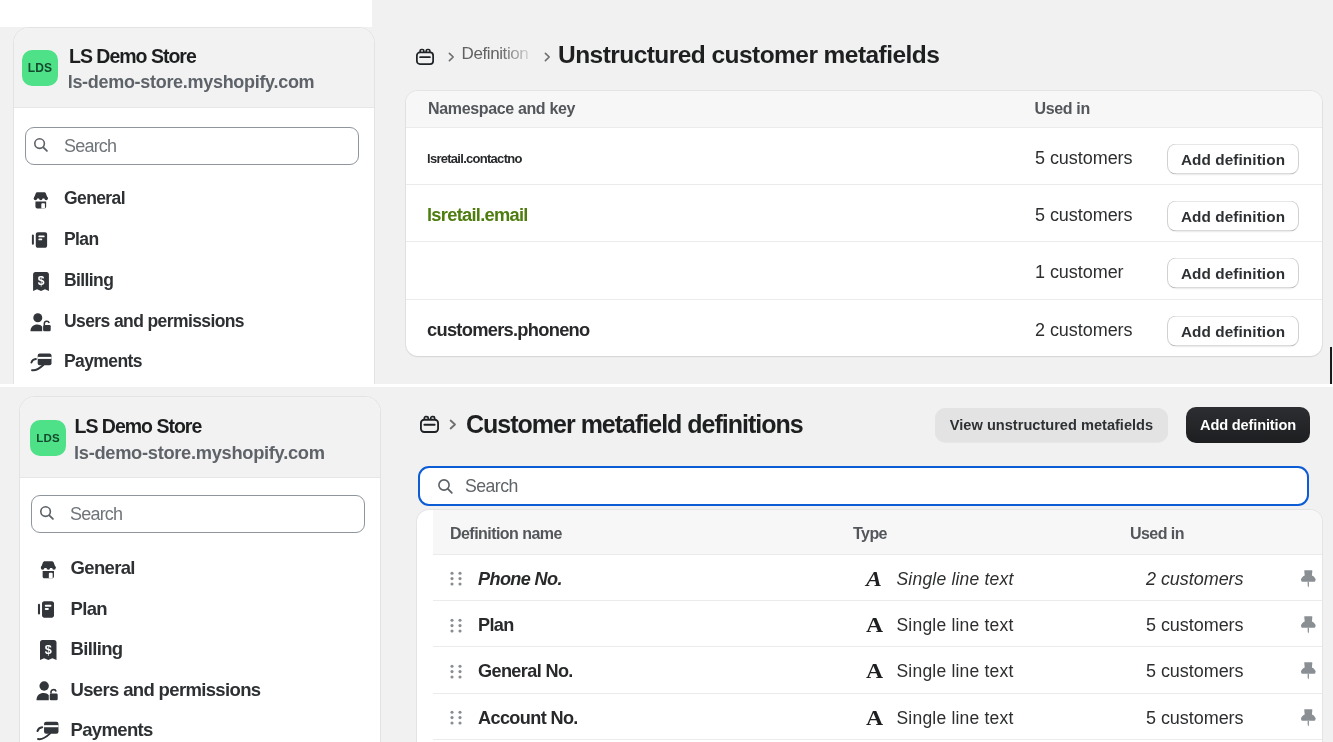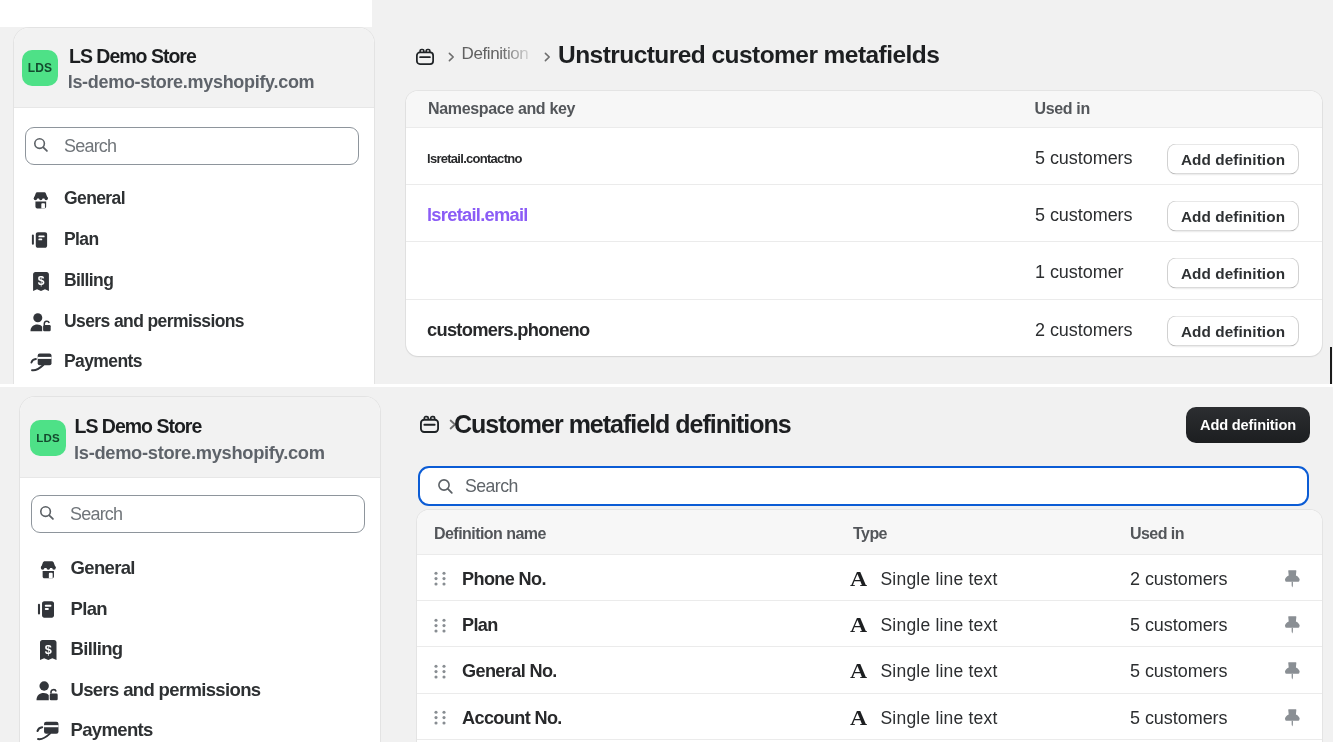--- a/index.html
+++ b/index.html
@@ -144,21 +144,21 @@
     <div class="thead" style="height:37px; display:flex; align-items:center;">
       <span class="thlabel" style="font-size:16px; letter-spacing:-.35px; margin-left:22px;">Namespace and key</span>
       <span class="thlabel" style="font-size:16px; letter-spacing:-.35px; position:absolute; left:628.5px;">Used in</span>
     </div>
     <div class="rowsep" style="position:relative; height:57.2px;">
       <span style="position:absolute; left:21px; top:calc(50% + 1.5px); transform:translateY(-50%); font-size:13px; letter-spacing:-.72px; font-weight:700; color:#28292b;">lsretail.contactno</span>
       <span style="position:absolute; left:629px; top:calc(50% + 1.5px); transform:translateY(-50%); font-size:18px; letter-spacing:-.05px; color:#2c2e30;">5 customers</span>
       <div class="btn2" style="position:absolute; left:761px; top:calc(50% + 3px); transform:translateY(-50%); width:132px; height:31px; font-size:15.3px; letter-spacing:.1px;">Add definition</div>
     </div>
     <div class="rowsep" style="position:relative; height:57.2px;">
-      <span style="position:absolute; left:21px; top:calc(50% + 1.5px); transform:translateY(-50%); font-size:18.3px; letter-spacing:-.72px; font-weight:700; color:#8b5cf6;">lsretail.email</span>
+      <span style="position:absolute; left:21px; top:calc(50% + 1.5px); transform:translateY(-50%); font-size:18.3px; letter-spacing:-.72px; font-weight:700; color:#4d7c0f;">lsretail.email</span>
       <span style="position:absolute; left:629px; top:calc(50% + 1.5px); transform:translateY(-50%); font-size:18px; letter-spacing:-.05px; color:#2c2e30;">5 customers</span>
       <div class="btn2" style="position:absolute; left:761px; top:calc(50% + 3px); transform:translateY(-50%); width:132px; height:31px; font-size:15.3px; letter-spacing:.1px;">Add definition</div>
     </div>
     <div class="rowsep" style="position:relative; height:57.2px;">
       <span style="position:absolute; left:629px; top:calc(50% + 1.5px); transform:translateY(-50%); font-size:18px; letter-spacing:-.05px; color:#2c2e30;">1 customer</span>
       <div class="btn2" style="position:absolute; left:761px; top:calc(50% + 3px); transform:translateY(-50%); width:132px; height:31px; font-size:15.3px; letter-spacing:.1px;">Add definition</div>
     </div>
     <div style="position:relative; height:57.2px;">
       <span style="position:absolute; left:21px; top:calc(50% + 1.5px); transform:translateY(-50%); font-size:18.3px; letter-spacing:-.72px; font-weight:700; color:#28292b;">customers.phoneno</span>
       <span style="position:absolute; left:629px; top:calc(50% + 1.5px); transform:translateY(-50%); font-size:18px; letter-spacing:-.05px; color:#2c2e30;">2 customers</span>
@@ -244,60 +244,88 @@
         <path d="M4 4.3V2.75c0-.75.6-1.35 1.35-1.35h.9c.75 0 1.35.6 1.35 1.35V4.3" fill="none" stroke="#1f2326" stroke-width="1.55"></path>
         <path d="M9.9 4.3V2.75c0-.75.6-1.35 1.35-1.35h.9c.75 0 1.35.6 1.35 1.35V4.3" fill="none" stroke="#1f2326" stroke-width="1.55"></path>
         <line x1="4" y1="8.95" x2="13.5" y2="8.95" stroke="#1f2326" stroke-width="1.7" stroke-linecap="round"></line>
       </svg>
     </div>
   <div class="abs" style="left:449px; top:419px; display:flex;">
       <svg width="8" height="11" viewBox="0 0 8 11">
         <path d="M1.6 1.5 6 5.5 1.6 9.5" fill="none" stroke="#6e6e6e" stroke-width="1.8" stroke-linecap="round" stroke-linejoin="round"></path>
       </svg>
     </div>
-  <div class="abs pagetitle" style="left:454px; top:410px; font-size:25px; letter-spacing:-1px;">Customer metafield definitions</div>
+  <div class="abs pagetitle" style="left:466px; top:410px; font-size:25px; letter-spacing:-1px;">Customer metafield definitions</div>
+  <div class="abs btn2" style="left:935px; top:408px; width:233px; height:34px; border-radius:10px; background:#e3e3e3; border-color:#e3e3e3; font-size:14.6px; letter-spacing:0px;">View unstructured metafields</div>
   <div class="abs" style="left:1186px; top:407px; width:124px; height:36px; border-radius:10px;
        background:linear-gradient(#2c2e31, #1c1e20); color:#fff; font-weight:700; font-size:14.6px; letter-spacing:-.15px;
        display:flex; align-items:center; justify-content:center;">Add definition</div>
 
   <div class="abs" style="left:417.5px; top:466px; width:891.5px; height:40px; background:#fff;
        border:2px solid #0b5cd5; border-radius:11px; display:flex; align-items:center;">
     <span style="margin-left:17.5px; display:flex;">
         <svg width="17" height="17" viewBox="0 0 17 17">
           <circle cx="7" cy="7" r="5.1" fill="none" stroke="#5c6166" stroke-width="1.6"></circle>
           <line x1="10.9" y1="10.9" x2="14.8" y2="14.8" stroke="#5c6166" stroke-width="1.8" stroke-linecap="round"></line>
         </svg>
       </span>
     <span style="margin-left:11px; font-size:17.7px; letter-spacing:-.55px; color:#5f6469;">Search</span>
   </div>
 
   <div class="abs" style="left:417px; top:510px; width:905px; height:232px; background:#fff;
-       border-radius:12px 12px 0 0; box-shadow:0 0 0 1px rgba(0,0,0,.05); overflow:hidden;">
+       border-radius:12px 12px 0 0; box-shadow:0 0 0 1px rgba(0,0,0,.05); overflow:hidden;padding-left:16px;">
     <div class="thead" style="height:44.5px; display:flex; align-items:center; padding-top:4px;">
       <span class="thlabel" style="font-size:16px; letter-spacing:-.55px; margin-left:17px;">Definition name</span>
       <span class="thlabel" style="font-size:16px; letter-spacing:-.55px; position:absolute; left:436px;">Type</span>
       <span class="thlabel" style="font-size:16px; letter-spacing:-.55px; position:absolute; left:713px;">Used in</span>
+    </div>
+    <div class="rowsep r2" style="position:relative; height:46.35px;font-style:italic;">
+      <span class="hnd">
+          <svg width="12" height="16" viewBox="0 0 12 16">
+            <g fill="#888d92">
+              <circle cx="2" cy="2.2" r="1.55"></circle>
+              <circle cx="10" cy="2.2" r="1.55"></circle>
+              <circle cx="2" cy="7.6" r="1.55"></circle>
+              <circle cx="10" cy="7.6" r="1.55"></circle>
+              <circle cx="2" cy="13" r="1.55"></circle>
+              <circle cx="10" cy="13" r="1.55"></circle>
+            </g>
+          </svg>
+        </span>
+      <span class="dn">Phone No.</span>
+        <span class="ta">A</span>
+        <span class="ty">Single line text</span>
+        <span class="ct">2 customers</span>
+        <span class="pin">
+          <svg width="14.6" height="18.5" viewBox="0 0 14.6 18.5">
+            <g fill="#8a8f94">
+              <path d="M3.7.4h7.2c.3 0 .5.25.47.55L10.9 5.7c2.3 1.05 3.5 2.55 3.8 4.45H-.1c.3-1.9 1.5-3.4 3.8-4.45L3.23.95C3.2.65 3.4.4 3.7.4z"></path>
+              <rect x="0.2" y="9.5" width="14.2" height="2.55" rx="1.27"></rect>
+              <path d="M6.65 12h1.3v3.3c0 .85-.23 1.7-.65 2.42-.42-.72-.65-1.57-.65-2.42V12z"></path>
+            </g>
+          </svg>
+        </span>
     </div>
     <div class="rowsep r2" style="position:relative; height:46.35px;">
       <span class="hnd">
           <svg width="12" height="16" viewBox="0 0 12 16">
             <g fill="#888d92">
               <circle cx="2" cy="2.2" r="1.55"></circle>
               <circle cx="10" cy="2.2" r="1.55"></circle>
               <circle cx="2" cy="7.6" r="1.55"></circle>
               <circle cx="10" cy="7.6" r="1.55"></circle>
               <circle cx="2" cy="13" r="1.55"></circle>
               <circle cx="10" cy="13" r="1.55"></circle>
             </g>
           </svg>
         </span>
-      <span class="dn">Phone No.</span>
+      <span class="dn">Plan</span>
         <span class="ta">A</span>
         <span class="ty">Single line text</span>
-        <span class="ct">2 customers</span>
+        <span class="ct">5 customers</span>
         <span class="pin">
           <svg width="14.6" height="18.5" viewBox="0 0 14.6 18.5">
             <g fill="#8a8f94">
               <path d="M3.7.4h7.2c.3 0 .5.25.47.55L10.9 5.7c2.3 1.05 3.5 2.55 3.8 4.45H-.1c.3-1.9 1.5-3.4 3.8-4.45L3.23.95C3.2.65 3.4.4 3.7.4z"></path>
               <rect x="0.2" y="9.5" width="14.2" height="2.55" rx="1.27"></rect>
               <path d="M6.65 12h1.3v3.3c0 .85-.23 1.7-.65 2.42-.42-.72-.65-1.57-.65-2.42V12z"></path>
             </g>
           </svg>
         </span>
     </div>
@@ -307,21 +335,21 @@
             <g fill="#888d92">
               <circle cx="2" cy="2.2" r="1.55"></circle>
               <circle cx="10" cy="2.2" r="1.55"></circle>
               <circle cx="2" cy="7.6" r="1.55"></circle>
               <circle cx="10" cy="7.6" r="1.55"></circle>
               <circle cx="2" cy="13" r="1.55"></circle>
               <circle cx="10" cy="13" r="1.55"></circle>
             </g>
           </svg>
         </span>
-      <span class="dn">Plan</span>
+      <span class="dn">General No.</span>
         <span class="ta">A</span>
         <span class="ty">Single line text</span>
         <span class="ct">5 customers</span>
         <span class="pin">
           <svg width="14.6" height="18.5" viewBox="0 0 14.6 18.5">
             <g fill="#8a8f94">
               <path d="M3.7.4h7.2c.3 0 .5.25.47.55L10.9 5.7c2.3 1.05 3.5 2.55 3.8 4.45H-.1c.3-1.9 1.5-3.4 3.8-4.45L3.23.95C3.2.65 3.4.4 3.7.4z"></path>
               <rect x="0.2" y="9.5" width="14.2" height="2.55" rx="1.27"></rect>
               <path d="M6.65 12h1.3v3.3c0 .85-.23 1.7-.65 2.42-.42-.72-.65-1.57-.65-2.42V12z"></path>
             </g>
@@ -334,47 +362,20 @@
             <g fill="#888d92">
               <circle cx="2" cy="2.2" r="1.55"></circle>
               <circle cx="10" cy="2.2" r="1.55"></circle>
               <circle cx="2" cy="7.6" r="1.55"></circle>
               <circle cx="10" cy="7.6" r="1.55"></circle>
               <circle cx="2" cy="13" r="1.55"></circle>
               <circle cx="10" cy="13" r="1.55"></circle>
             </g>
           </svg>
         </span>
-      <span class="dn">General No.</span>
-        <span class="ta">A</span>
-        <span class="ty">Single line text</span>
-        <span class="ct">5 customers</span>
-        <span class="pin">
-          <svg width="14.6" height="18.5" viewBox="0 0 14.6 18.5">
-            <g fill="#8a8f94">
-              <path d="M3.7.4h7.2c.3 0 .5.25.47.55L10.9 5.7c2.3 1.05 3.5 2.55 3.8 4.45H-.1c.3-1.9 1.5-3.4 3.8-4.45L3.23.95C3.2.65 3.4.4 3.7.4z"></path>
-              <rect x="0.2" y="9.5" width="14.2" height="2.55" rx="1.27"></rect>
-              <path d="M6.65 12h1.3v3.3c0 .85-.23 1.7-.65 2.42-.42-.72-.65-1.57-.65-2.42V12z"></path>
-            </g>
-          </svg>
-        </span>
-    </div>
-    <div class="rowsep r2" style="position:relative; height:46.35px;">
-      <span class="hnd">
-          <svg width="12" height="16" viewBox="0 0 12 16">
-            <g fill="#888d92">
-              <circle cx="2" cy="2.2" r="1.55"></circle>
-              <circle cx="10" cy="2.2" r="1.55"></circle>
-              <circle cx="2" cy="7.6" r="1.55"></circle>
-              <circle cx="10" cy="7.6" r="1.55"></circle>
-              <circle cx="2" cy="13" r="1.55"></circle>
-              <circle cx="10" cy="13" r="1.55"></circle>
-            </g>
-          </svg>
-        </span>
       <span class="dn">Account No.</span>
         <span class="ta">A</span>
         <span class="ty">Single line text</span>
         <span class="ct">5 customers</span>
         <span class="pin">
           <svg width="14.6" height="18.5" viewBox="0 0 14.6 18.5">
             <g fill="#8a8f94">
               <path d="M3.7.4h7.2c.3 0 .5.25.47.55L10.9 5.7c2.3 1.05 3.5 2.55 3.8 4.45H-.1c.3-1.9 1.5-3.4 3.8-4.45L3.23.95C3.2.65 3.4.4 3.7.4z"></path>
               <rect x="0.2" y="9.5" width="14.2" height="2.55" rx="1.27"></rect>
               <path d="M6.65 12h1.3v3.3c0 .85-.23 1.7-.65 2.42-.42-.72-.65-1.57-.65-2.42V12z"></path>

